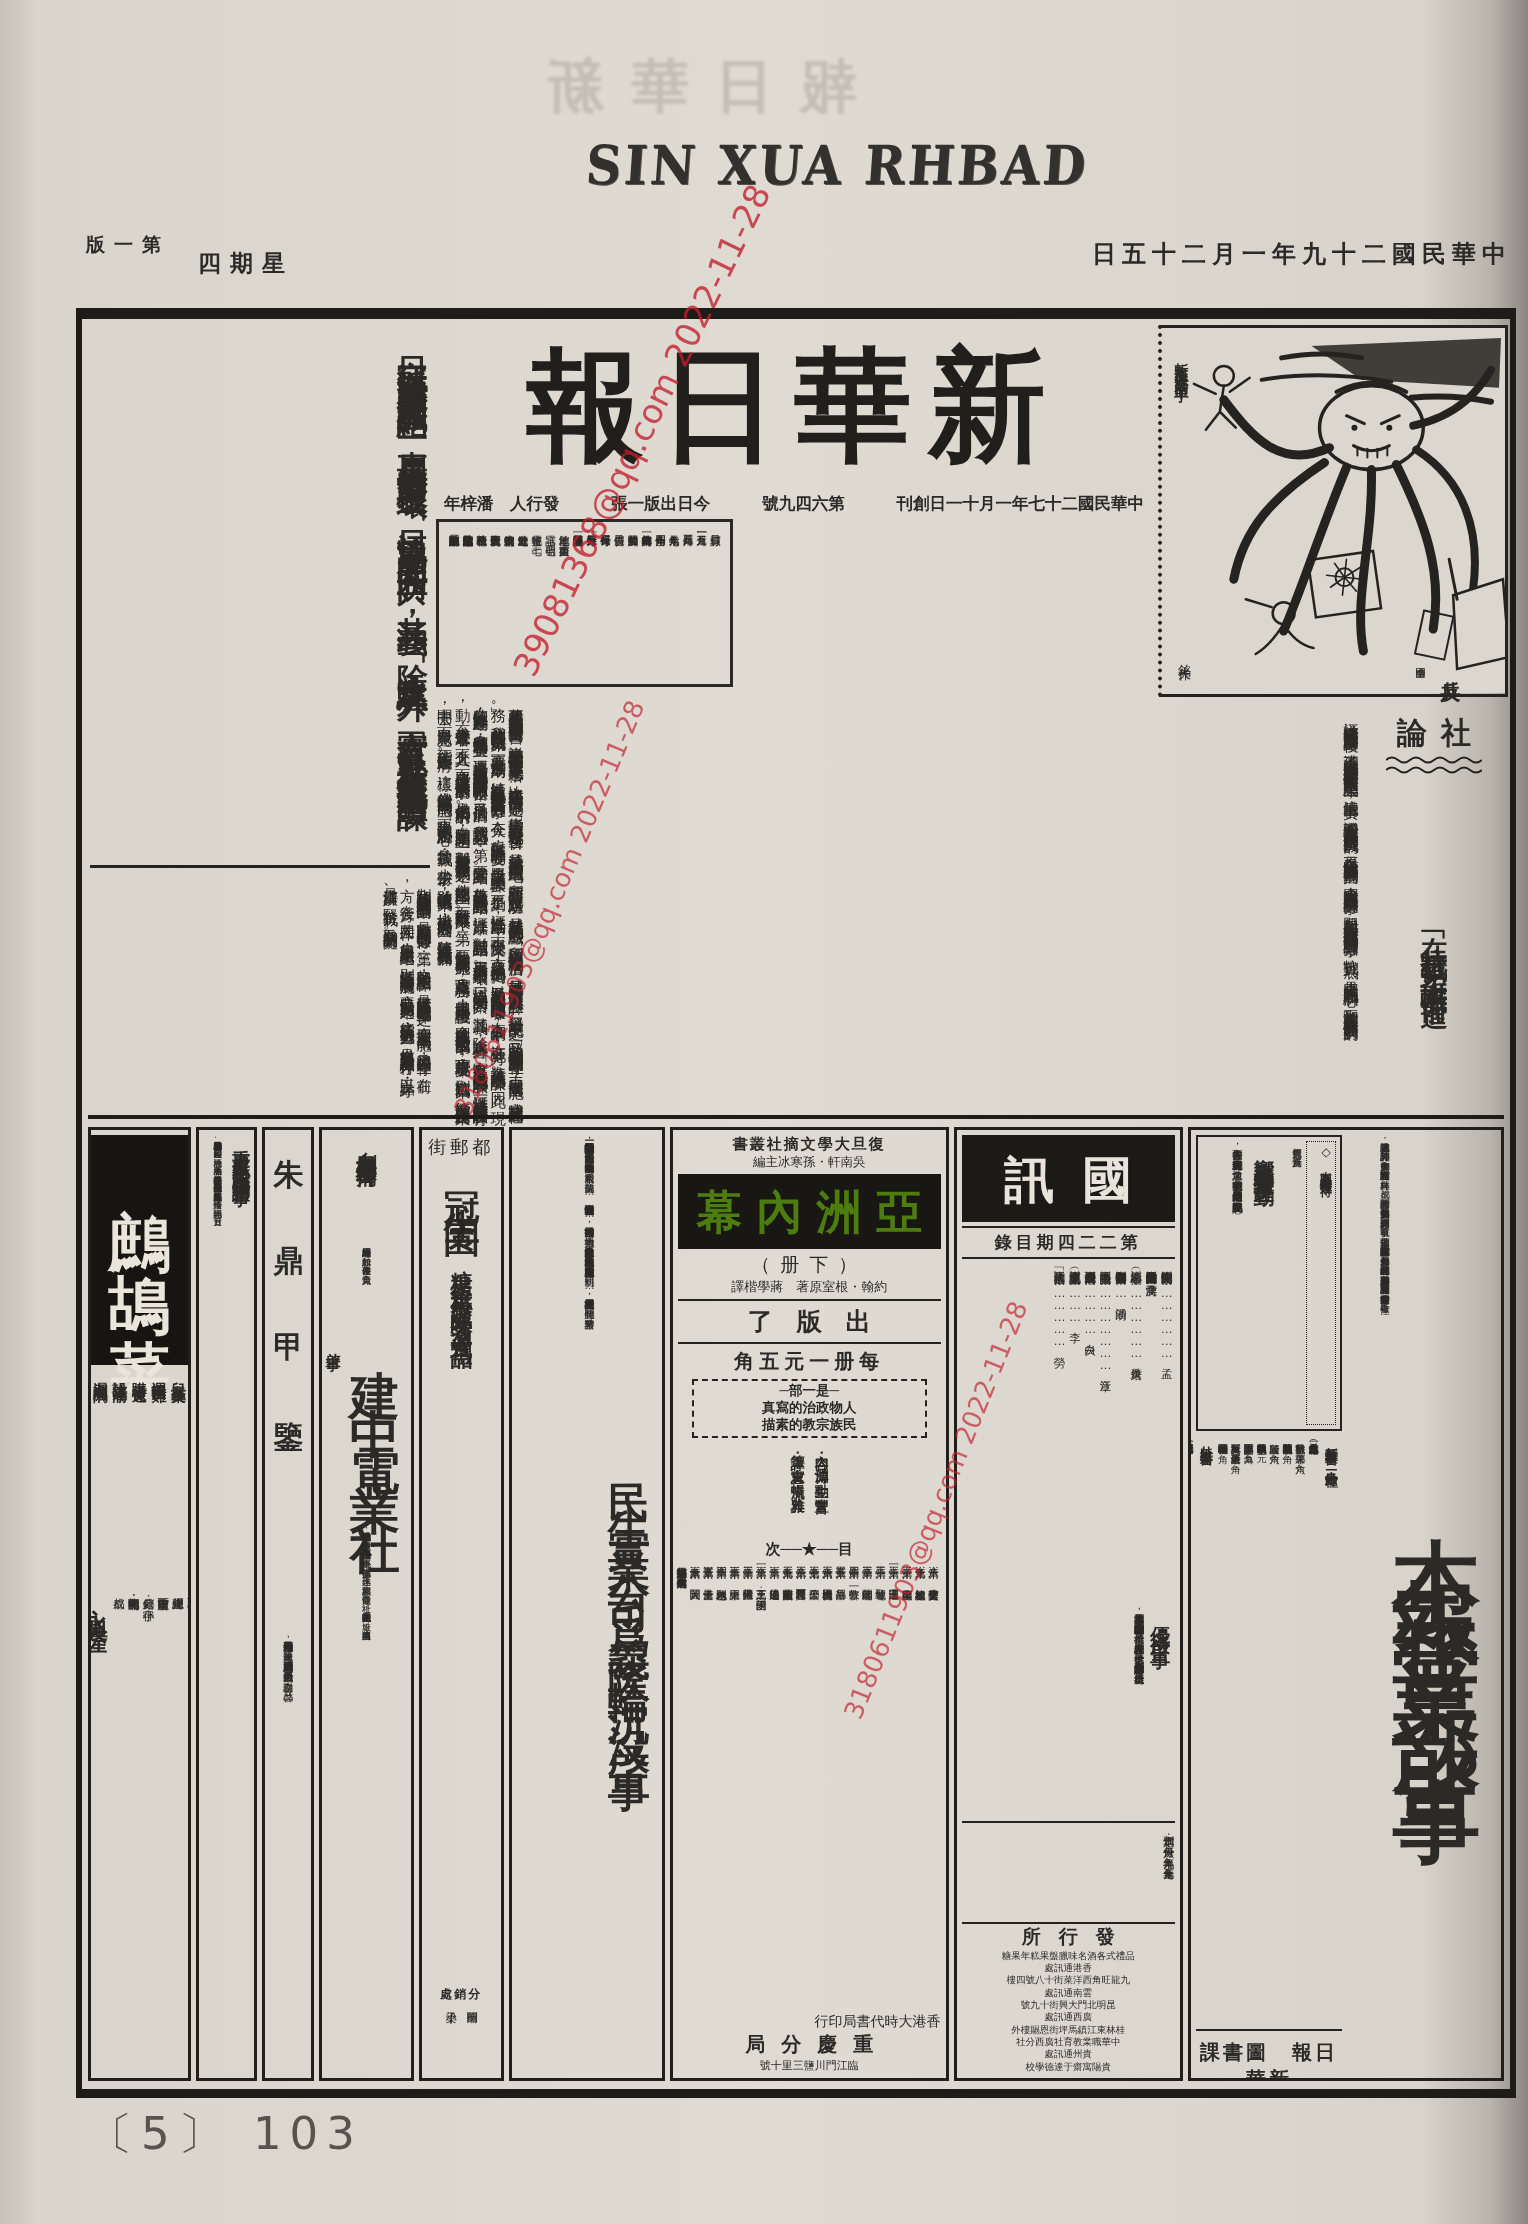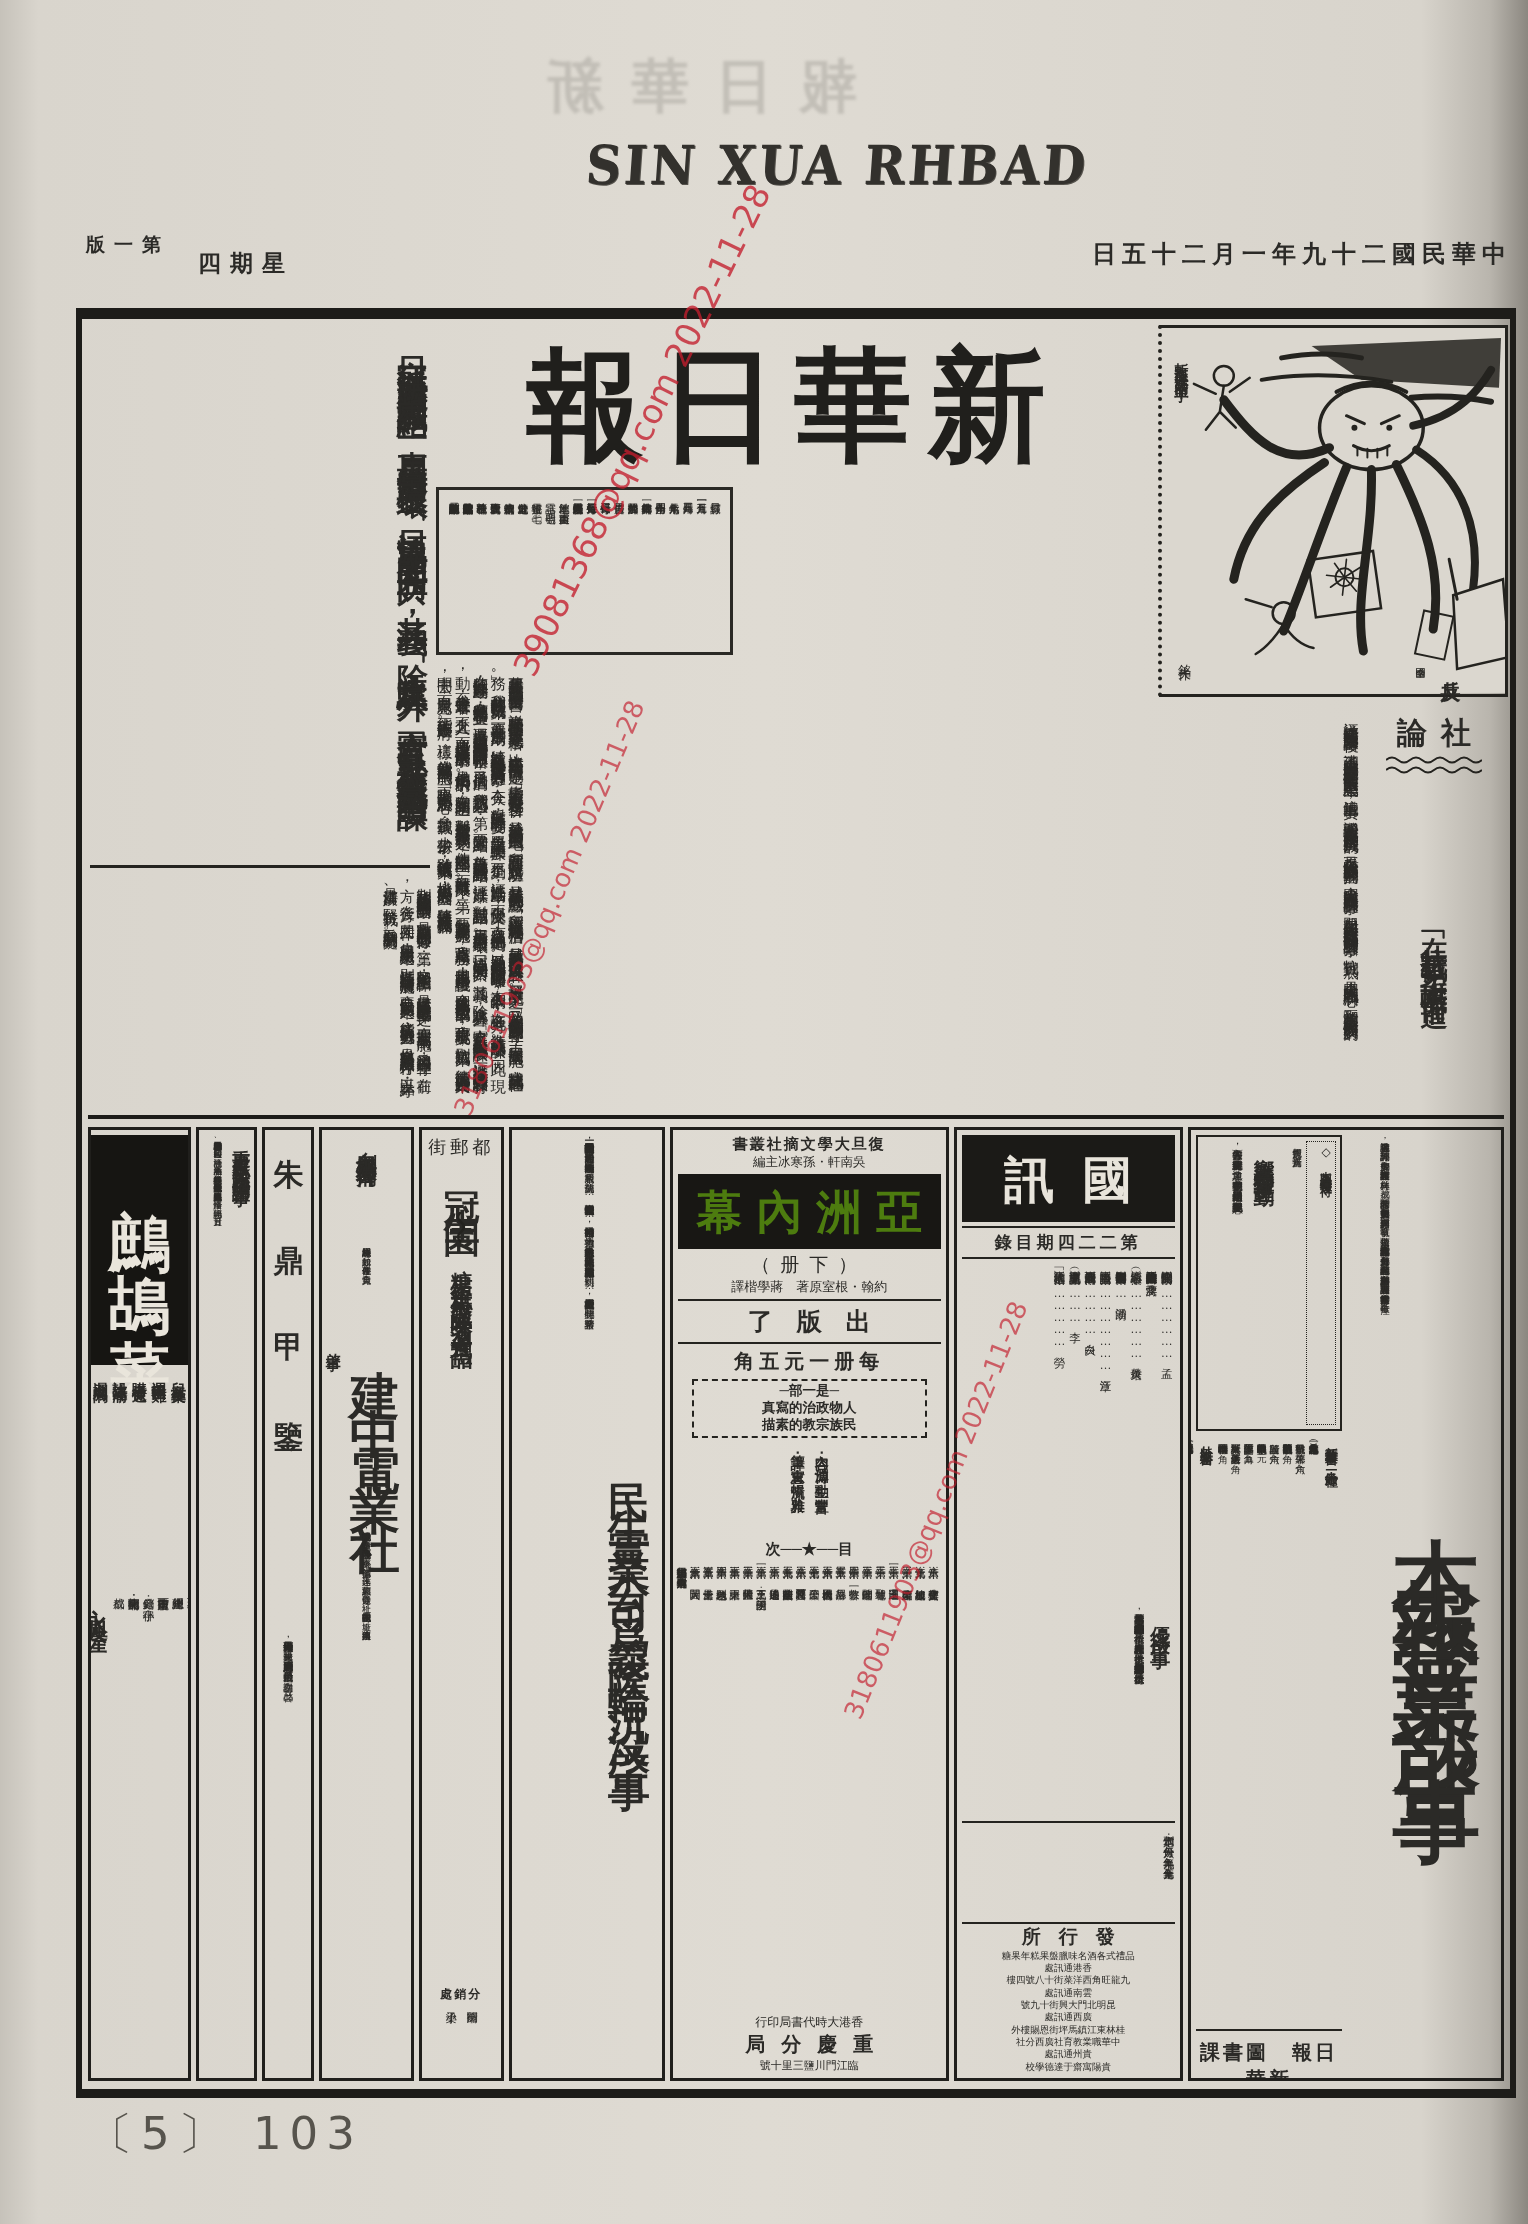--- a/index.html
+++ b/index.html
@@ -85,21 +85,21 @@
   .yz-authors{text-align:center;font-size:13px;border-bottom:2px solid #24231f;padding-bottom:3px;}
   .yz-pub{text-align:center;font-size:25px;font-weight:900;letter-spacing:24px;text-indent:24px;border-bottom:2px solid #24231f;padding:4px 0;}
   .yz-price{text-align:center;font-size:20px;font-weight:bold;letter-spacing:5px;padding:4px 0 2px;}
   .yz-slogan{border:2px dashed #24231f;margin:2px 14px;padding:2px;text-align:center;}
   .yz-slogan div{font-size:13.5px;font-weight:bold;line-height:1.25;}
   .yz-qual{height:96px;font-size:14px;font-weight:bold;margin:4px auto 0;}
   .yz-qual div{margin:0 6px;}
   .yz-mulu{text-align:center;font-size:15px;font-weight:bold;}
   .yz-chapters{flex:1;font-size:10.5px;line-height:1.12;}
   .yz-chapters div{margin:0 1.5px;}
-  .yz-publisher{text-align:center;font-size:12px;}
+  .yz-publisher{text-align:right;font-size:14px;}
   .yz-branch{text-align:center;font-size:20px;font-weight:900;letter-spacing:16px;text-indent:16px;}
   .yz-baddr{text-align:center;font-size:11px;}
   
   .ad-minsheng{flex:0 1 158px;display:flex;flex-direction:row-reverse;gap:4px;}
   .ms-title{font-size:42px;font-weight:900;letter-spacing:22px;width:58px;text-align:center;}
   .ms-body{flex:1;font-size:10px;line-height:1.12;}
   
   .ad-guansheng{flex:0 1 86px;display:flex;flex-direction:column;align-items:center;}
   .gs-street{font-size:18px;letter-spacing:4px;font-weight:normal;}
   .gs-name{font-size:36px;font-weight:900;letter-spacing:16px;margin-top:4px;}
@@ -152,20 +152,26 @@
   <div class="frame">
 
     <div class="tl">
       <div class="summary vert">日寇汪派漢奸對國內的精誠團結，一直用最大的力量來破壞。「日汪協定」中的「共同防共」，其涵義，除「永遠駐兵」外，實含有以「反共」來破壞抗戰力量的陰謀。</div>
       <div class="tl-rule"></div>
       <div class="tl-cont vert">制止和制裁破壞抗戰建國綱領的陰謀活動，是憲政運動順利展開的必要條件。第三：加緊民衆的組訓工作，是肅清汪派漢奸堅持抗戰的重要工作之一。要四萬萬五千萬同胞，爲祖國的獨立生存，在前方，在後方，共同工作。如果民衆組織起來了，則汪派漢奸的陰謀無所施展。要使民衆能動員起來，能成爲巨大的抗戰力量，也只有加緊民衆的組織工作才行。以上三點・才是肅清漢奸、堅持抗戰、爭取勝利的關鍵。</div>
     </div>
 
     <div class="center">
       <div class="big-title">報日華新</div>
+      <div class="pub-line">
+        <span>年梓潘　人行發</span>
+        <span>張一版出日今</span>
+        <span>號九四六第</span>
+        <span>刊創日一十月一年七十二國民華中</span>
+      </div>
       <div class="rates vert">
           <div class="rcol">訂報價目</div>
           <div class="rcol">一月一元五角</div>
           <div class="rcol">三月四元二角</div>
           <div class="rcol">半年七元八角</div>
           <div class="rcol">全年十四元四角</div>
           <div class="rcol">本外埠一律郵費在內</div>
           <div class="rcol">國外郵費照加</div>
           <div class="rcol">廣告價目</div>
           <div class="rcol">長行每行每日三元</div>

